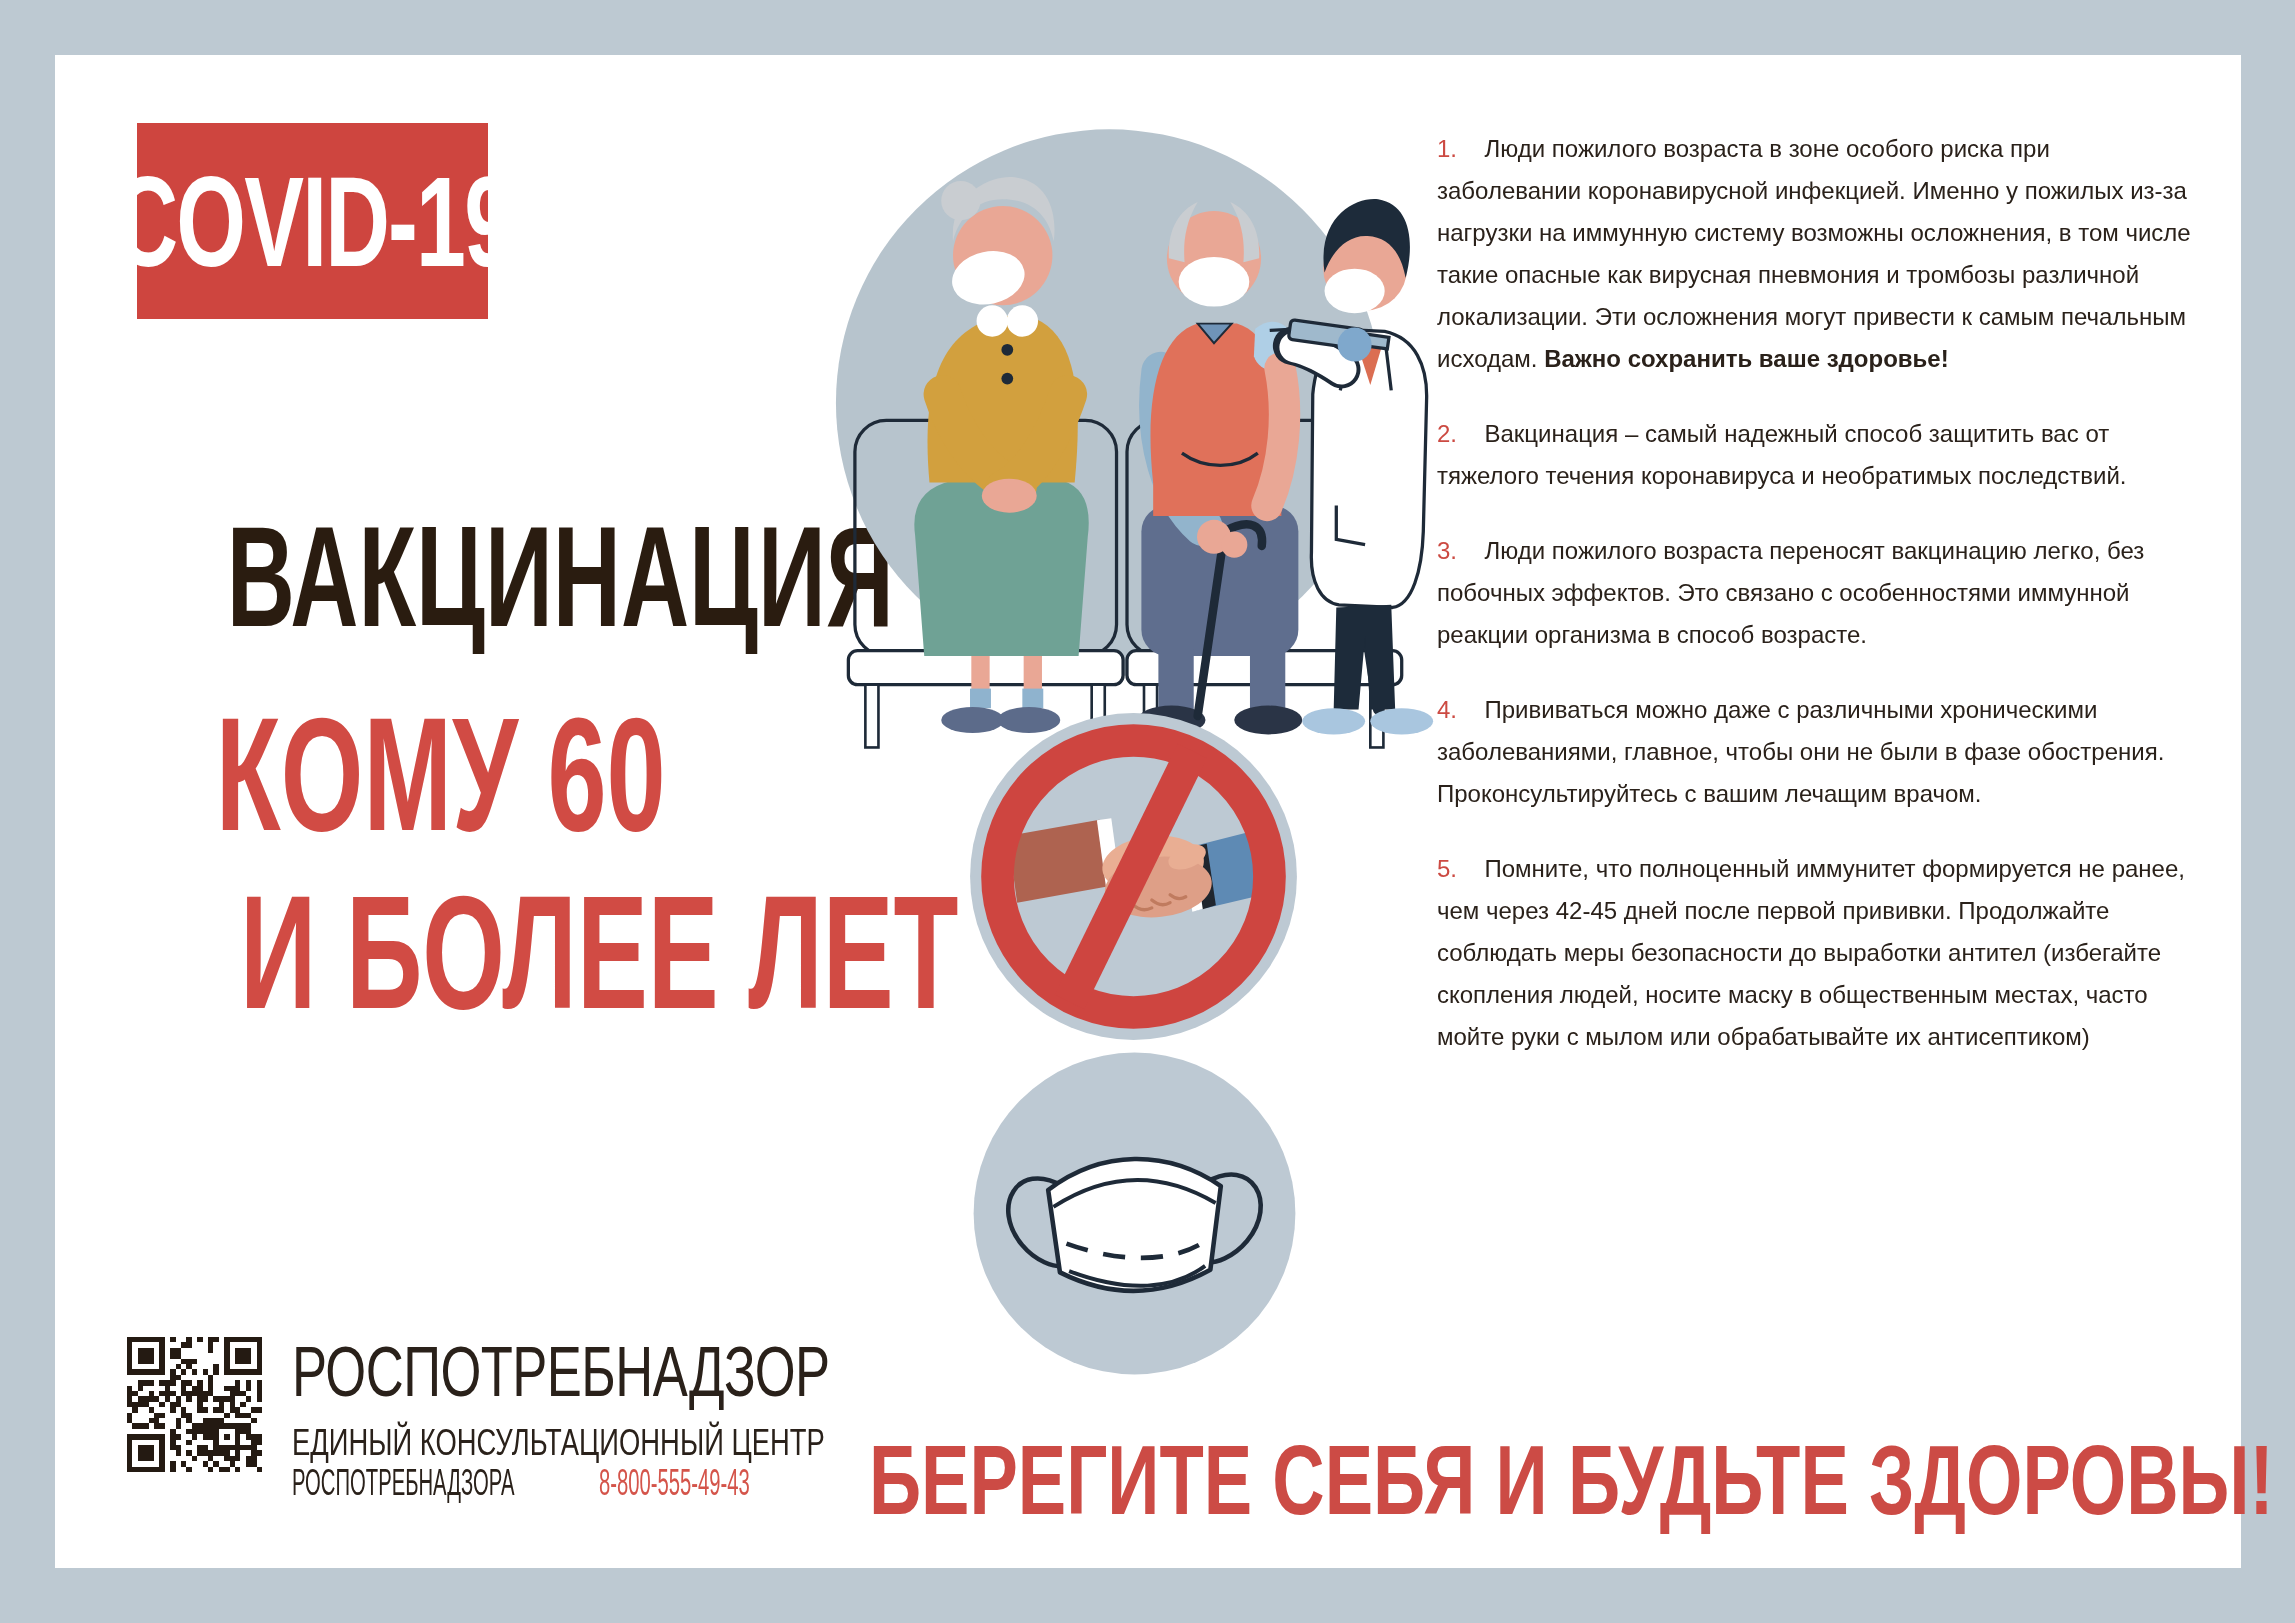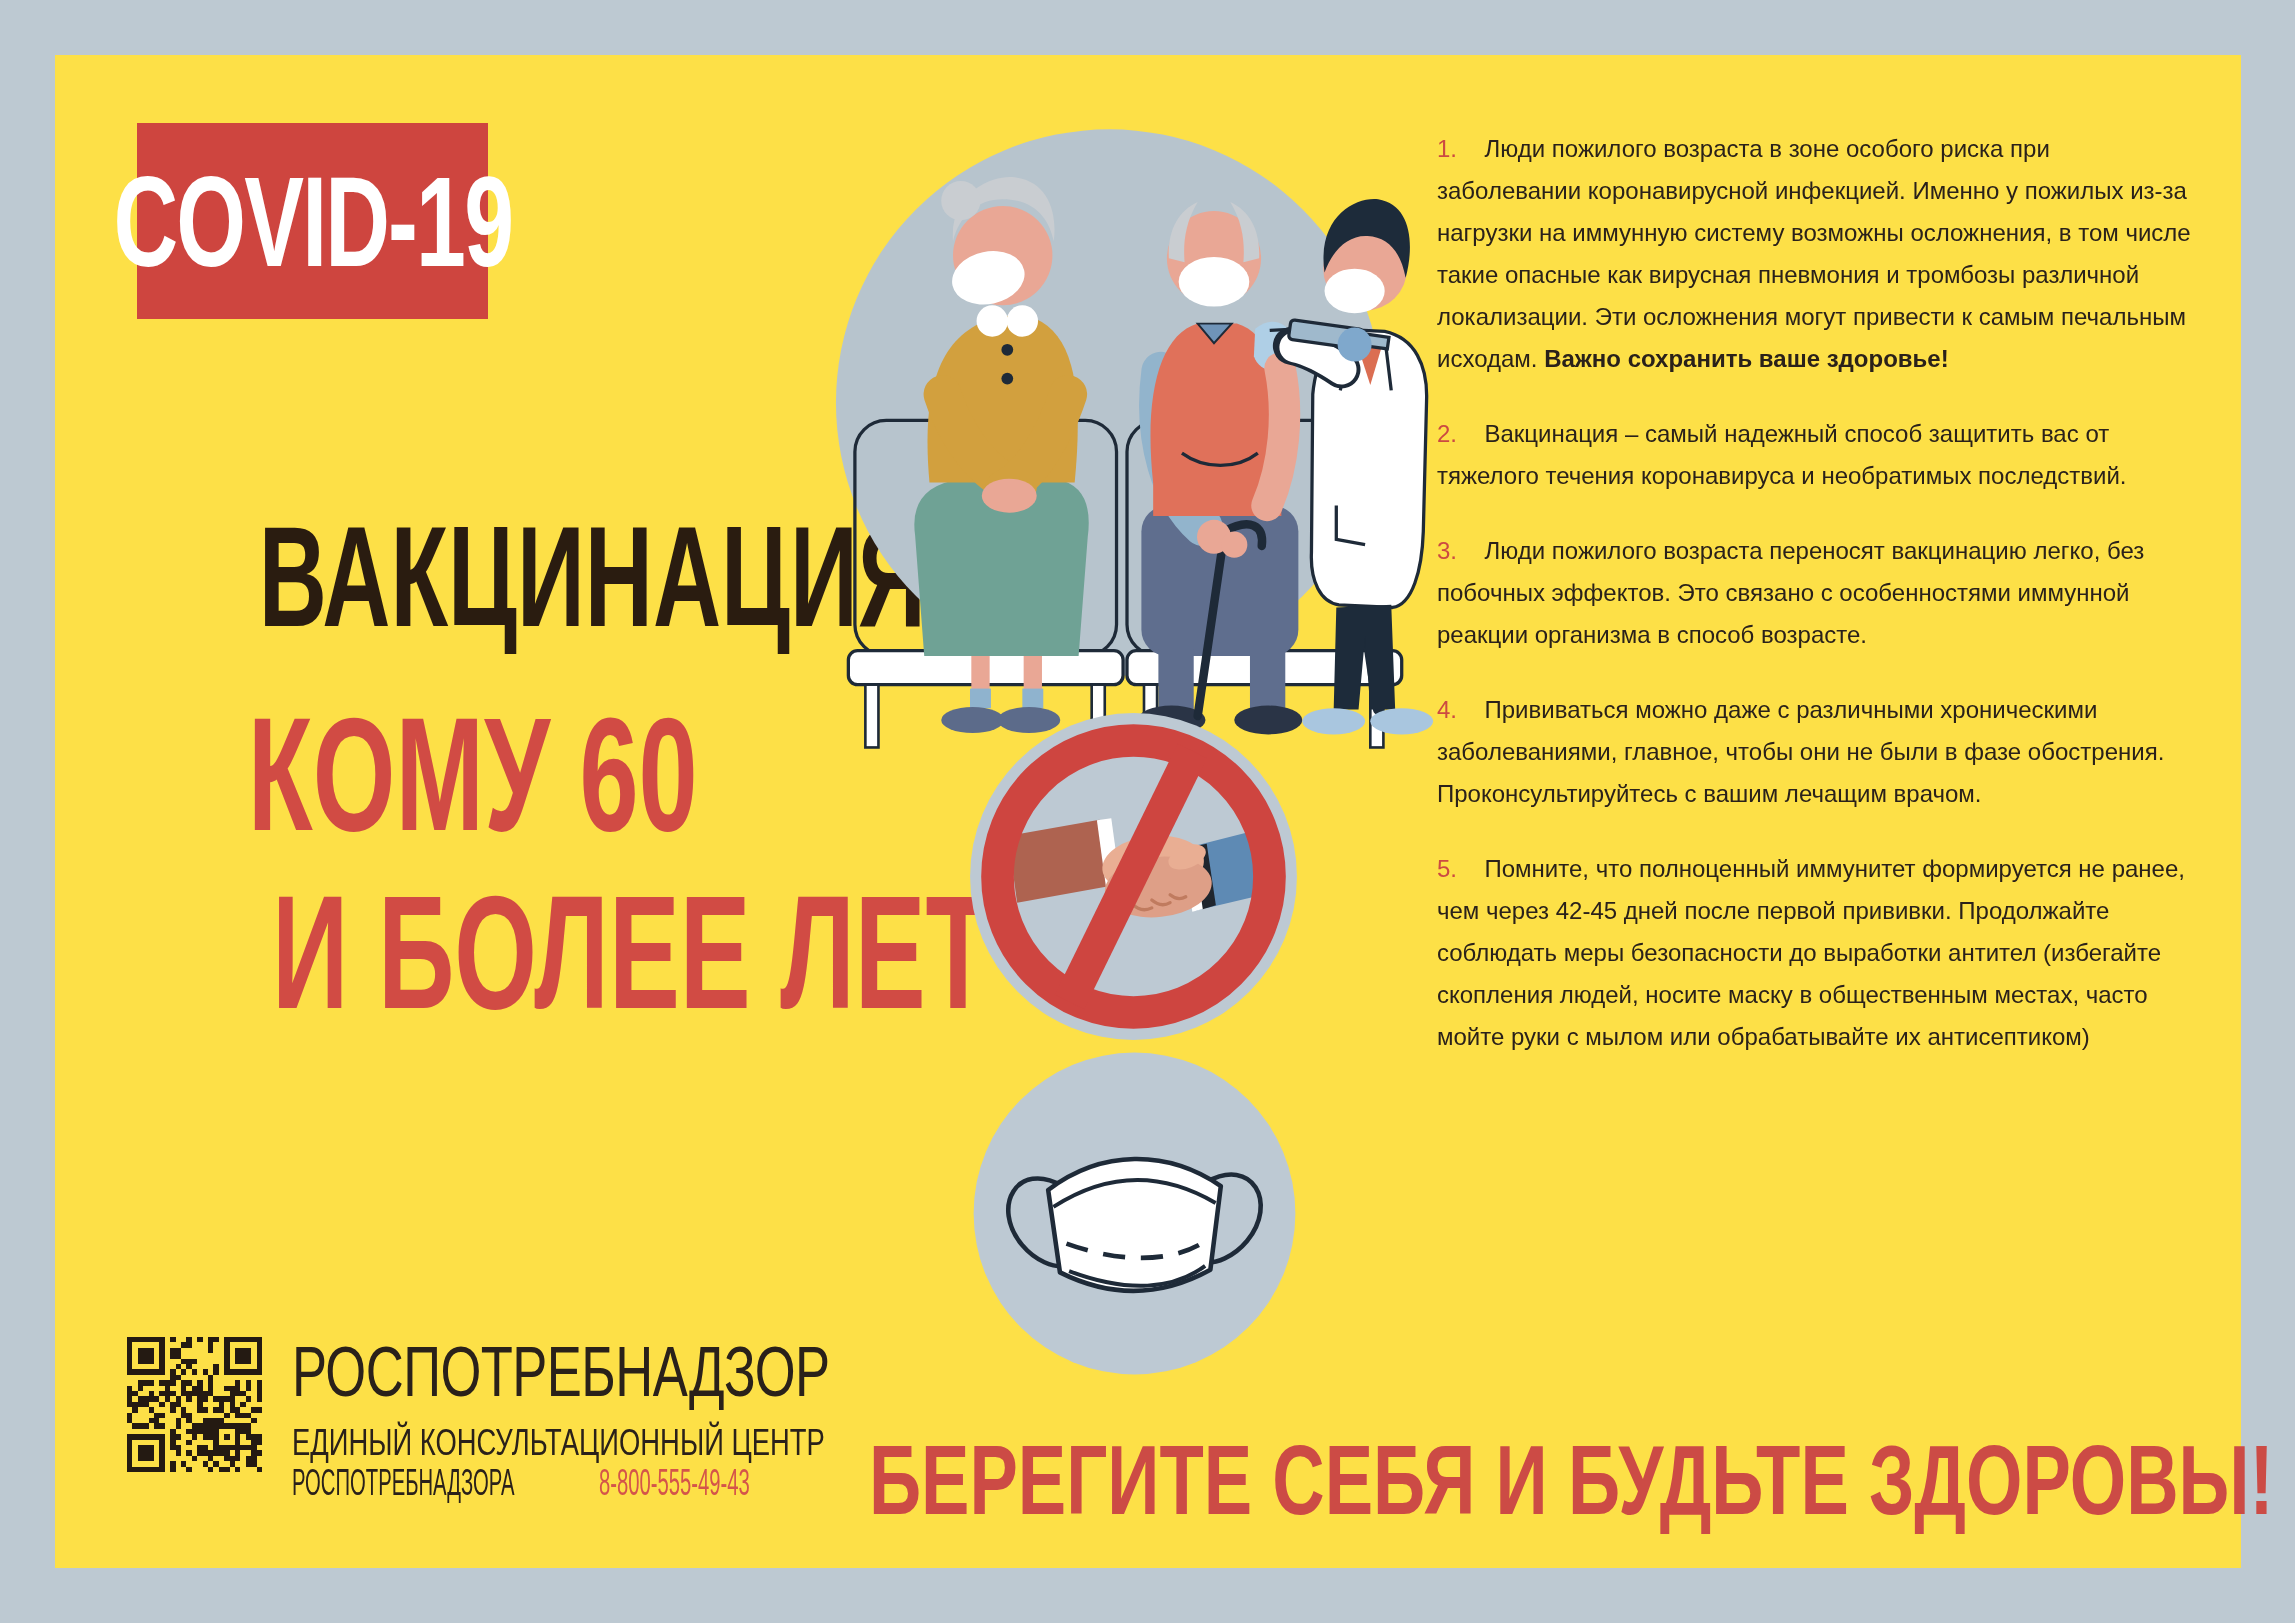--- a/index.html
+++ b/index.html
@@ -1,27 +1,27 @@
 <!DOCTYPE html>
 <html style="font-size:10.5px"><head>
 <meta charset="utf-8">
 <style>
   html,body{margin:0;padding:0;background:#BDC9D2;}
   body{width:2295px;height:1623px;position:relative;overflow:hidden;
        font-family:"Liberation Sans","DejaVu Sans",sans-serif;}
-  .sheet{position:absolute;left:55px;top:55px;width:2186px;height:1513px;background:#fde047;}
+  .sheet{position:absolute;left:55px;top:55px;width:2186px;height:1513px;background:#ffffff;}
 
   
   .badge{position:absolute;left:82px;top:68px;width:351px;height:196px;background:#CE453F;
          display:flex;align-items:center;justify-content:center;}
   .badge span{color:#FFFFFF;font-weight:bold;font-size:128px;white-space:nowrap;
               display:inline-block;transform:scaleX(0.70);letter-spacing:-2.6px;}
 
   
-  .title{position:absolute;left:0;top:450px;width:772px;text-align:center;font-weight:bold;padding-left:32px;}
+  .title{position:absolute;left:0;top:450px;width:772px;text-align:center;font-weight:bold;}
   .title .tl{line-height:1;}
   .title .tl span{display:inline-block;transform:scaleX(0.66);white-space:nowrap;}
   .t-dark{color:#2A1C10;font-size:143px;margin-bottom:14.4px;}
   .t-red{color:#D14B44;font-size:161px;margin-bottom:17px;}
   .gap-top{margin-top:46px;}
 
   
   .qr{position:absolute;left:72px;top:1282px;width:135px;height:135px;}
   .agency-name{position:absolute;left:237px;top:1276px;color:#2A211A;}
   .agency-name span{display:inline-block;font-size:71px;transform:scaleX(0.74);

